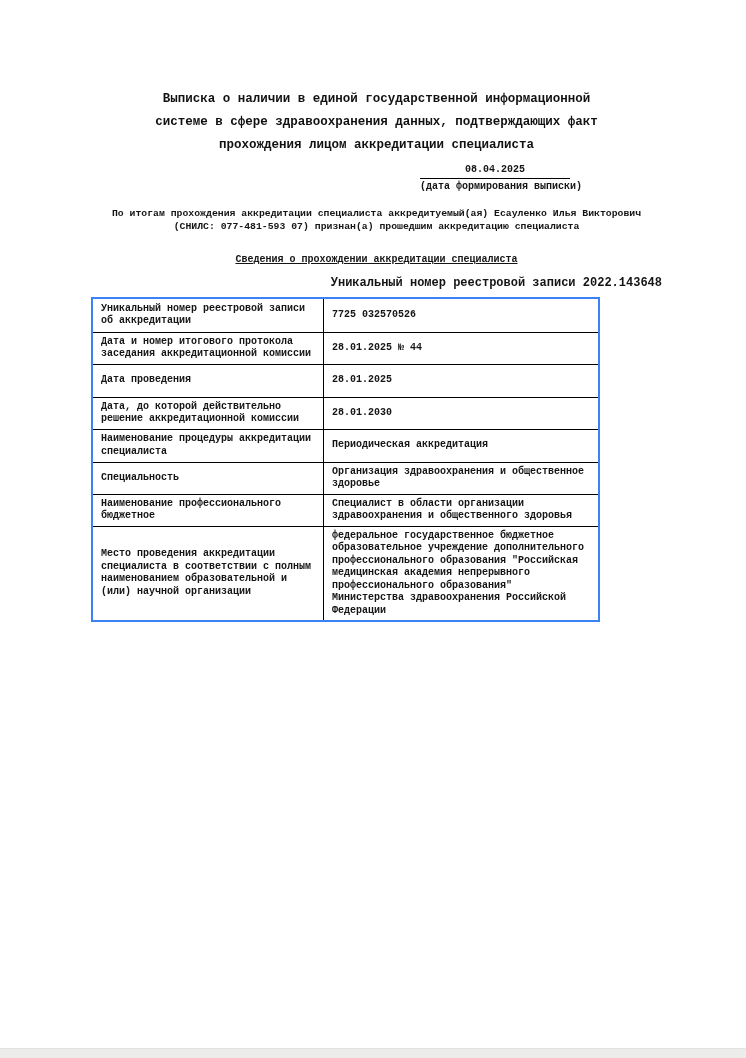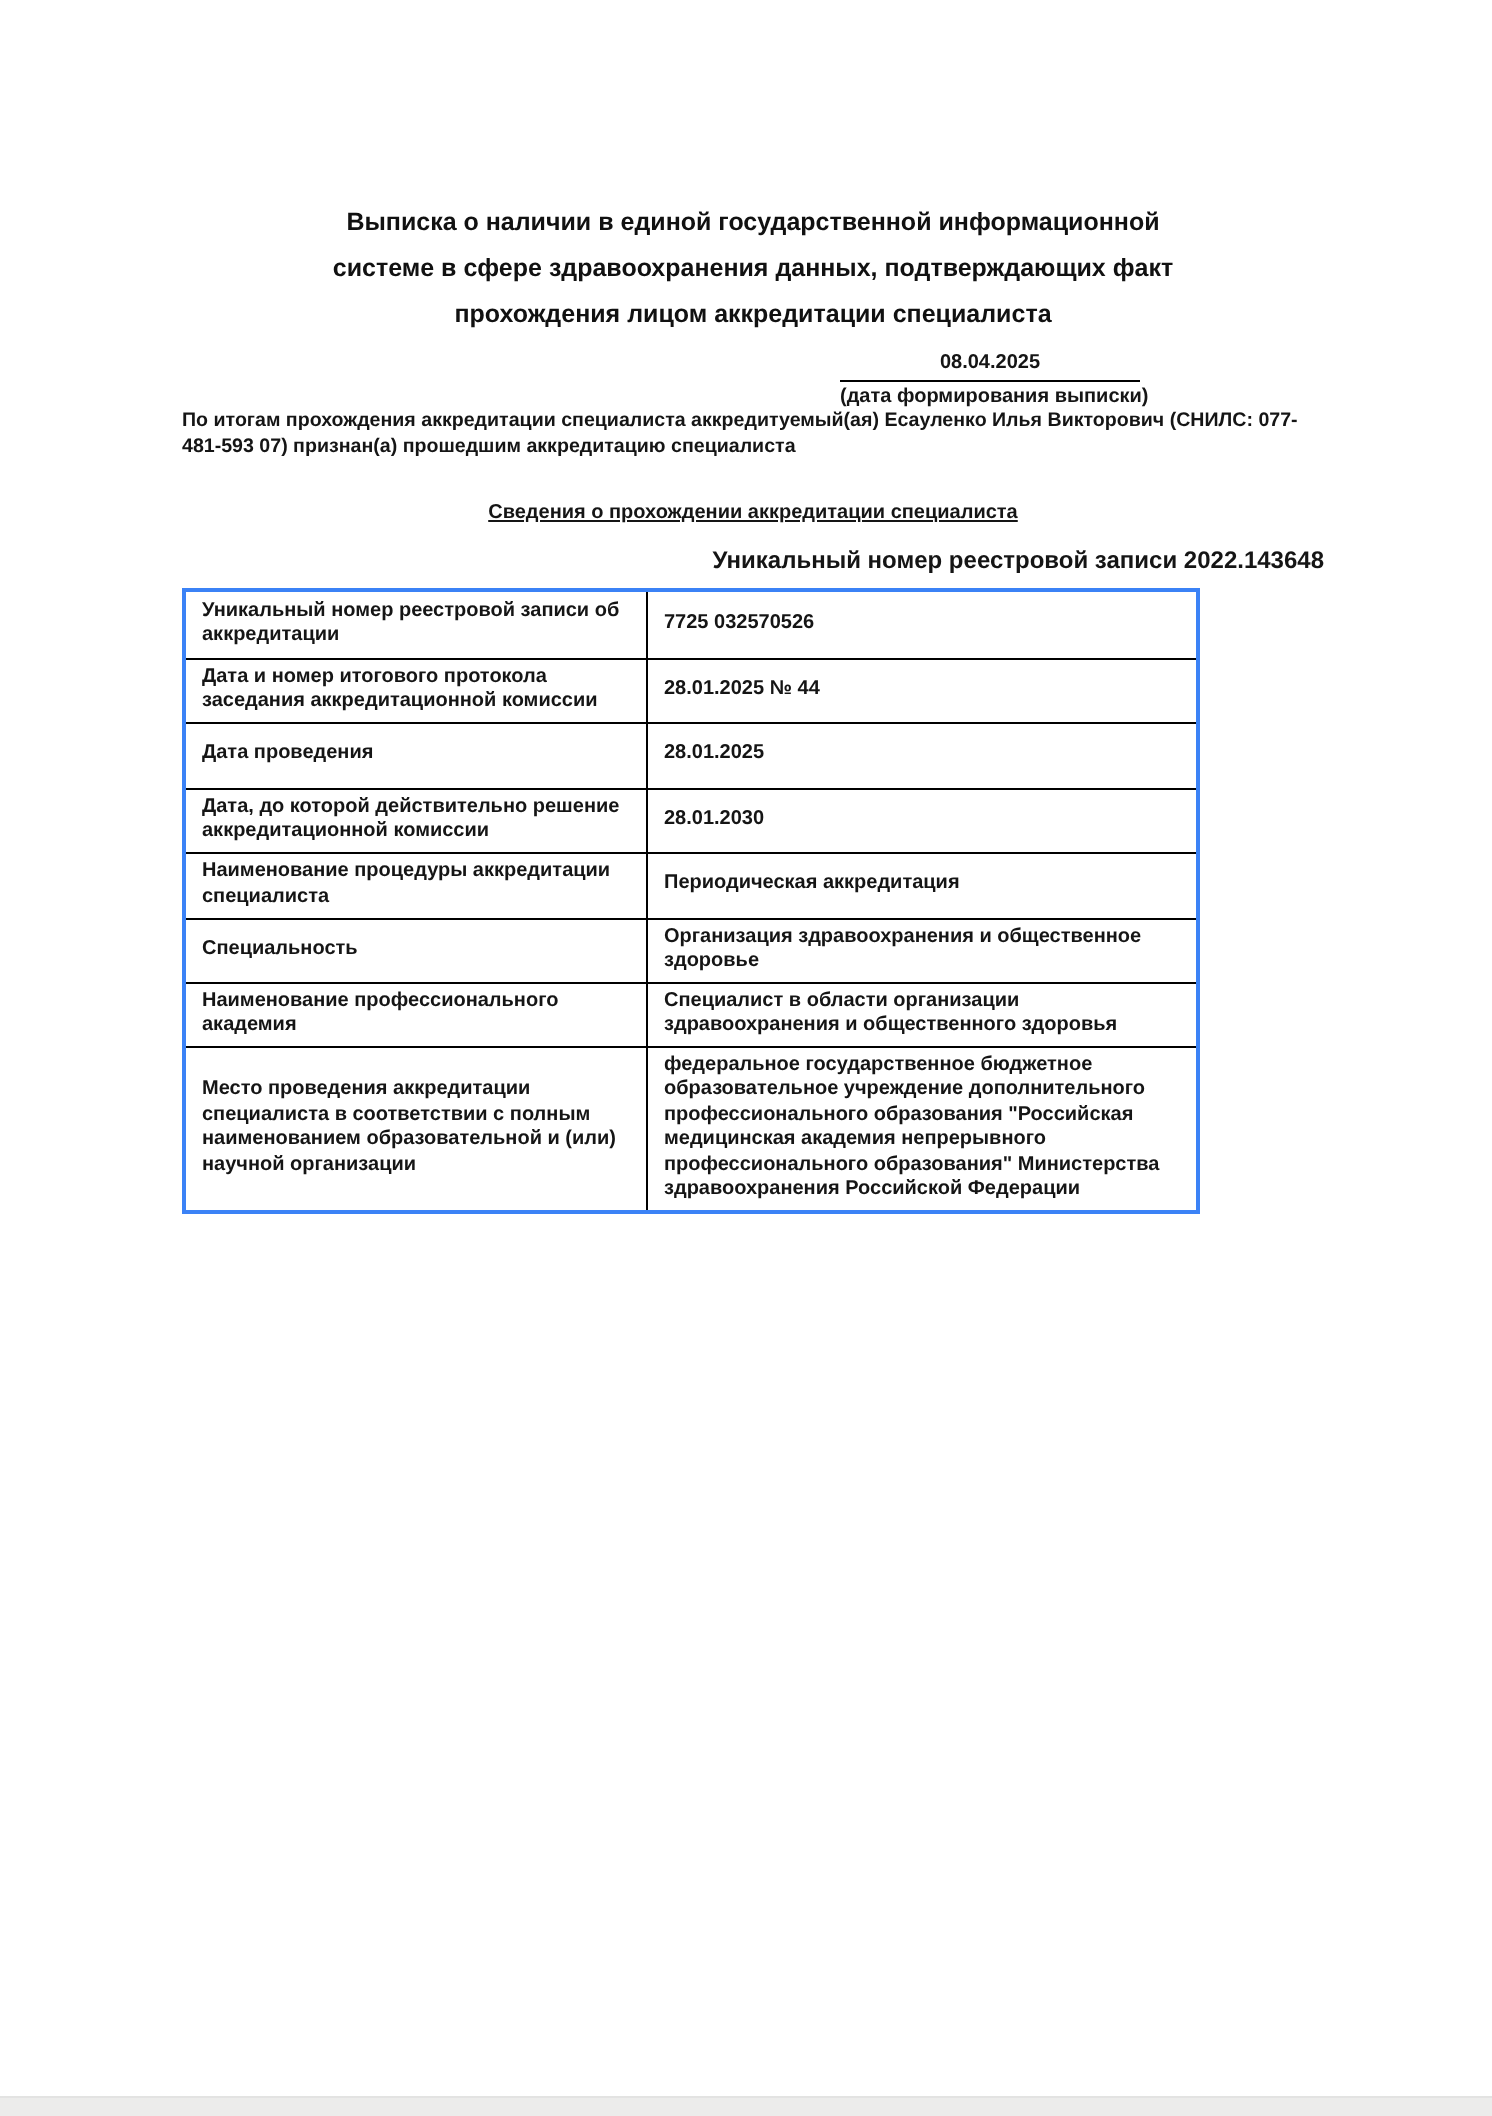--- a/index.html
+++ b/index.html
@@ -12,23 +12,24 @@
     height: 1058px;
     position: relative;
     overflow: hidden;
     font-family: "Liberation Sans", "DejaVu Sans", sans-serif;
     font-weight: 700;
     color: #151515;
     -webkit-font-smoothing: antialiased;
   }
   .content {
     position: absolute;
-    top: 12px;
+    top: 0;
     left: 91px;
     width: 571px;
+    font-family: Liberation Mono, monospace;
   }
   .doc-title {
     padding-top: 88px;
     text-align: center;
     font-size: 12.5px;
     line-height: 23px;
     color: #111111;
   }
   .date-block {
     margin-top: 6px;
@@ -42,21 +43,22 @@
     padding-bottom: 2px;
     border-bottom: 1.5px solid #000000;
   }
   .date-caption {
     font-size: 10px;
     line-height: 13px;
     margin-top: 1px;
     white-space: nowrap;
   }
   .intro {
-    margin-top: 0;
+    margin-top: 15px;
+    text-align: center;
     font-size: 9.8px;
     line-height: 12.5px;
   }
   .section-heading {
     margin-top: 20px;
     text-align: center;
     font-size: 10px;
     line-height: 13px;
     text-decoration: underline;
   }
@@ -145,21 +147,21 @@
         </tr>
         <tr>
           <td class="lbl">Наименование процедуры аккредитации специалиста</td>
           <td class="val">Периодическая аккредитация</td>
         </tr>
         <tr>
           <td class="lbl">Специальность</td>
           <td class="val">Организация здравоохранения и общественное здоровье</td>
         </tr>
         <tr>
-          <td class="lbl">Наименование профессионального академия</td>
+          <td class="lbl">Наименование профессионального бюджетное</td>
           <td class="val">Специалист в области организации здравоохранения и общественного здоровья</td>
         </tr>
         <tr>
           <td class="lbl">Место проведения аккредитации специалиста в соответствии с полным наименованием образовательной и (или) научной организации</td>
           <td class="val">федеральное государственное бюджетное образовательное учреждение дополнительного профессионального образования "Российская медицинская академия непрерывного профессионального образования" Министерства здравоохранения Российской Федерации</td>
         </tr>
       </tbody>
   </table>
 
 </div>

